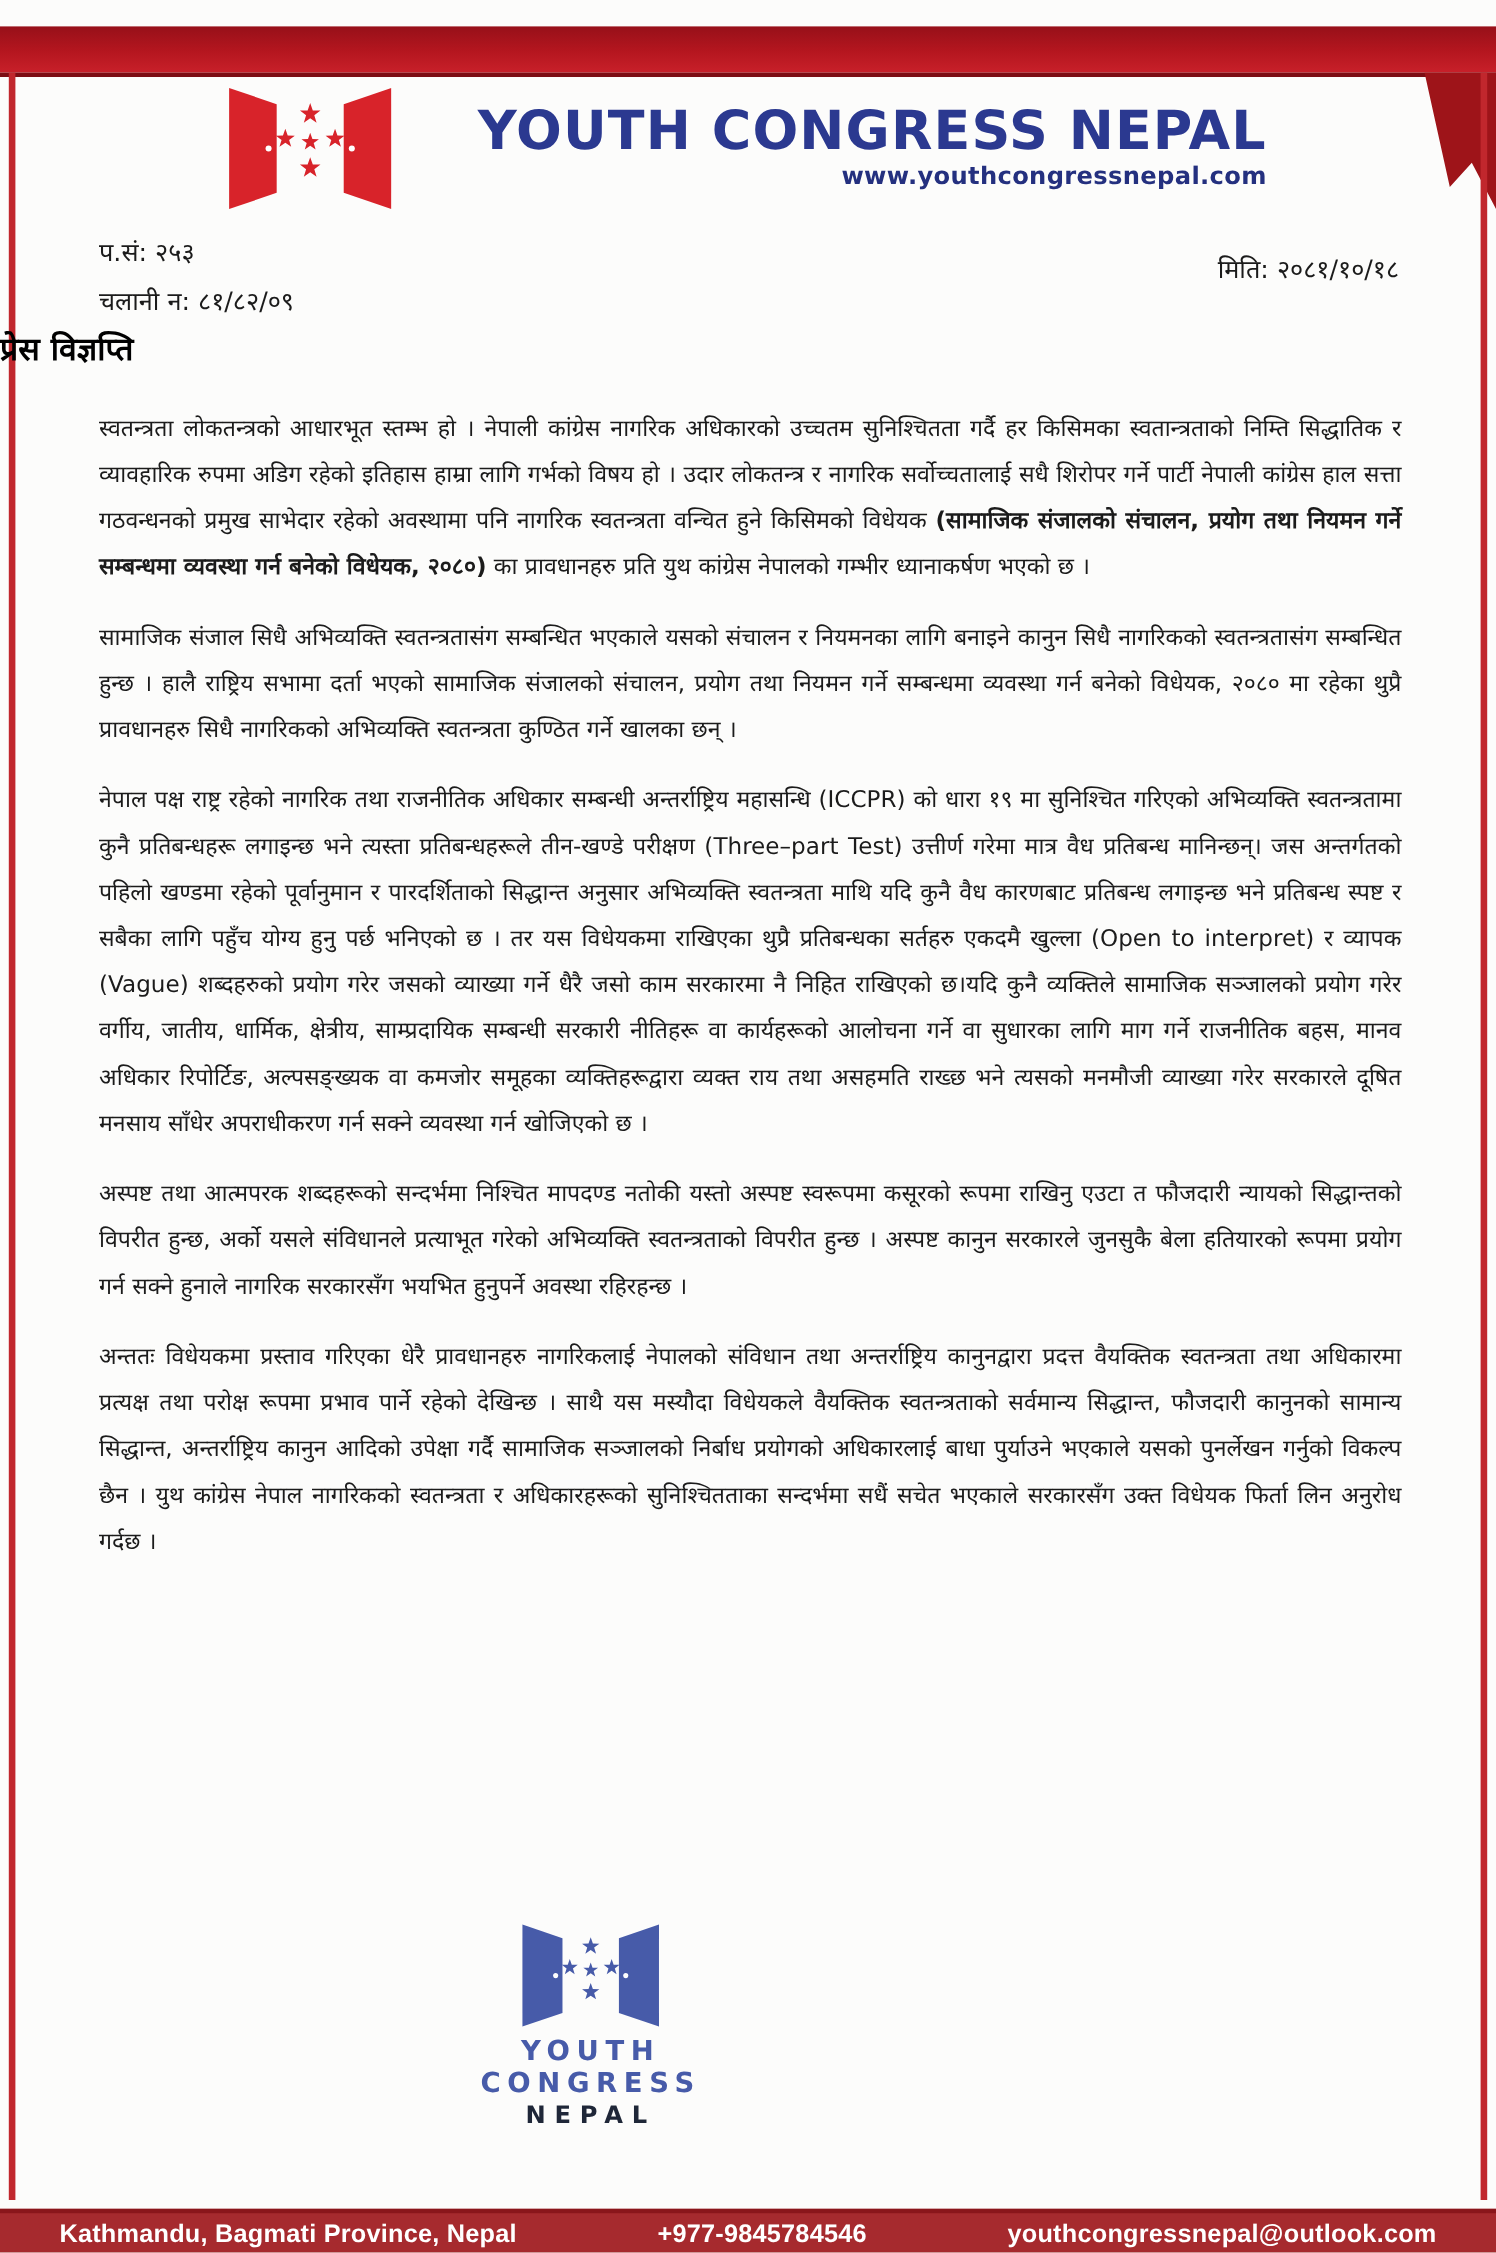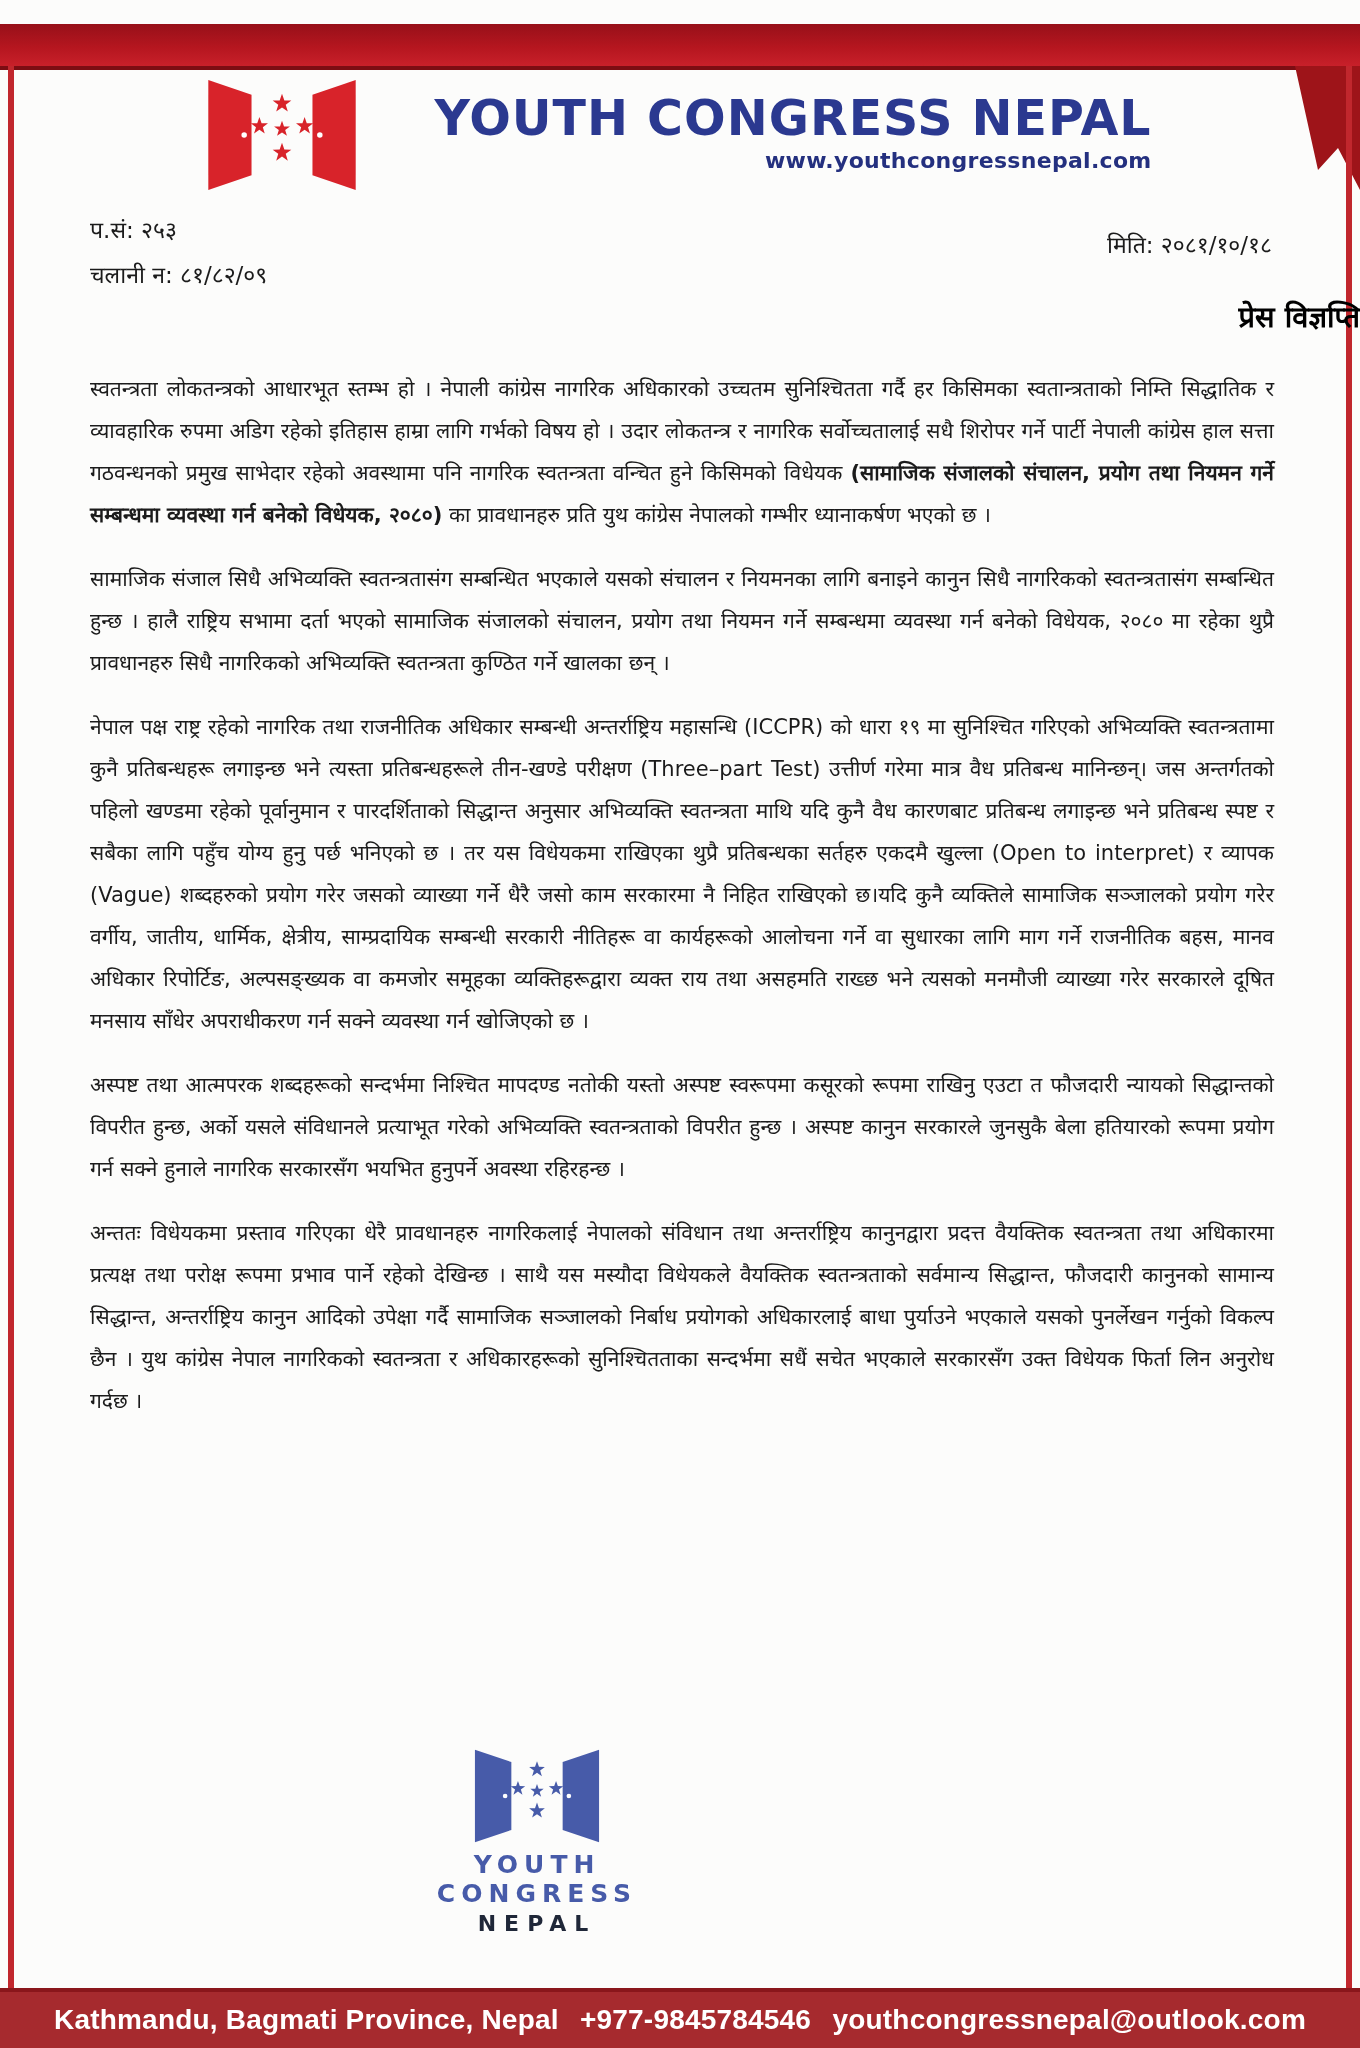--- a/index.html
+++ b/index.html
@@ -38,21 +38,21 @@
   .ref-row{
     position:absolute;left:90px;right:88px;top:208px;
     display:flex;justify-content:space-between;align-items:flex-start;
     font-size:23px;
   }
   .ref-left div{line-height:1.95;}
   .date-line{margin-top:20px;}
   
   .doc-title{
     position:absolute;left:0;top:296px;width:100%;
-    text-align:right;font-size:29px;font-weight:bold;color:#000;
+    text-align:left;font-size:29px;font-weight:bold;color:#000;
   }
   
   .body-text{
     position:absolute;left:90px;right:86px;top:368px;
     font-size:21px;line-height:42px;text-align:justify;
   }
   .body-text p{margin:0 0 22px 0;}
   .body-text .bold{font-weight:bold;}
   
   .sign-area{position:absolute;left:0;top:1660px;width:100%;height:330px;padding-left:42px;}
@@ -63,26 +63,26 @@
   .stamp svg{width:152px;height:96px;}
   .stamp-line1{font-size:25px;font-weight:bold;color:#3a4fa3;letter-spacing:6px;margin-top:2px;}
   .stamp-line2{font-size:22px;font-weight:bold;color:#0f172a;letter-spacing:8px;margin-top:3px;}
   .signature-block{position:absolute;right:95px;top:10px;width:360px;text-align:center;}
   .signature-scribble{width:345px;height:160px;display:block;margin:0 auto;}
   .sig-name{font-size:25px;line-height:1.7;}
   .sig-role{font-size:24px;line-height:1.7;}
   .sig-org{font-size:24px;line-height:1.7;}
   
   .footer-bar{
-    position:absolute;left:0;bottom:0;width:100%;height:60px;
+    position:absolute;left:0;bottom:0;width:100%;height:40px;
     background:#a62a2e;border-top:4px solid #8a161b;box-sizing:border-box;
     display:flex;justify-content:space-between;align-items:center;
     padding:12px 54px;
     font-family:"Liberation Sans",sans-serif;
-    font-size:28px;font-weight:600;color:#ffffff;letter-spacing:0.2px;
+    font-size:23px;font-weight:600;color:#ffffff;letter-spacing:0.2px;
   }
 </style>
 </head>
 <body>
 
 <div class="page">
 
   <svg width="0" height="0" style="position:absolute" aria-hidden="true">
     <defs>
       <polygon id="star5" points="0,-10 2.4,-3.2 9.5,-3.1 3.8,1.2 5.9,8.1 0,4 -5.9,8.1 -3.8,1.2 -9.5,-3.1 -2.4,-3.2"></polygon>

